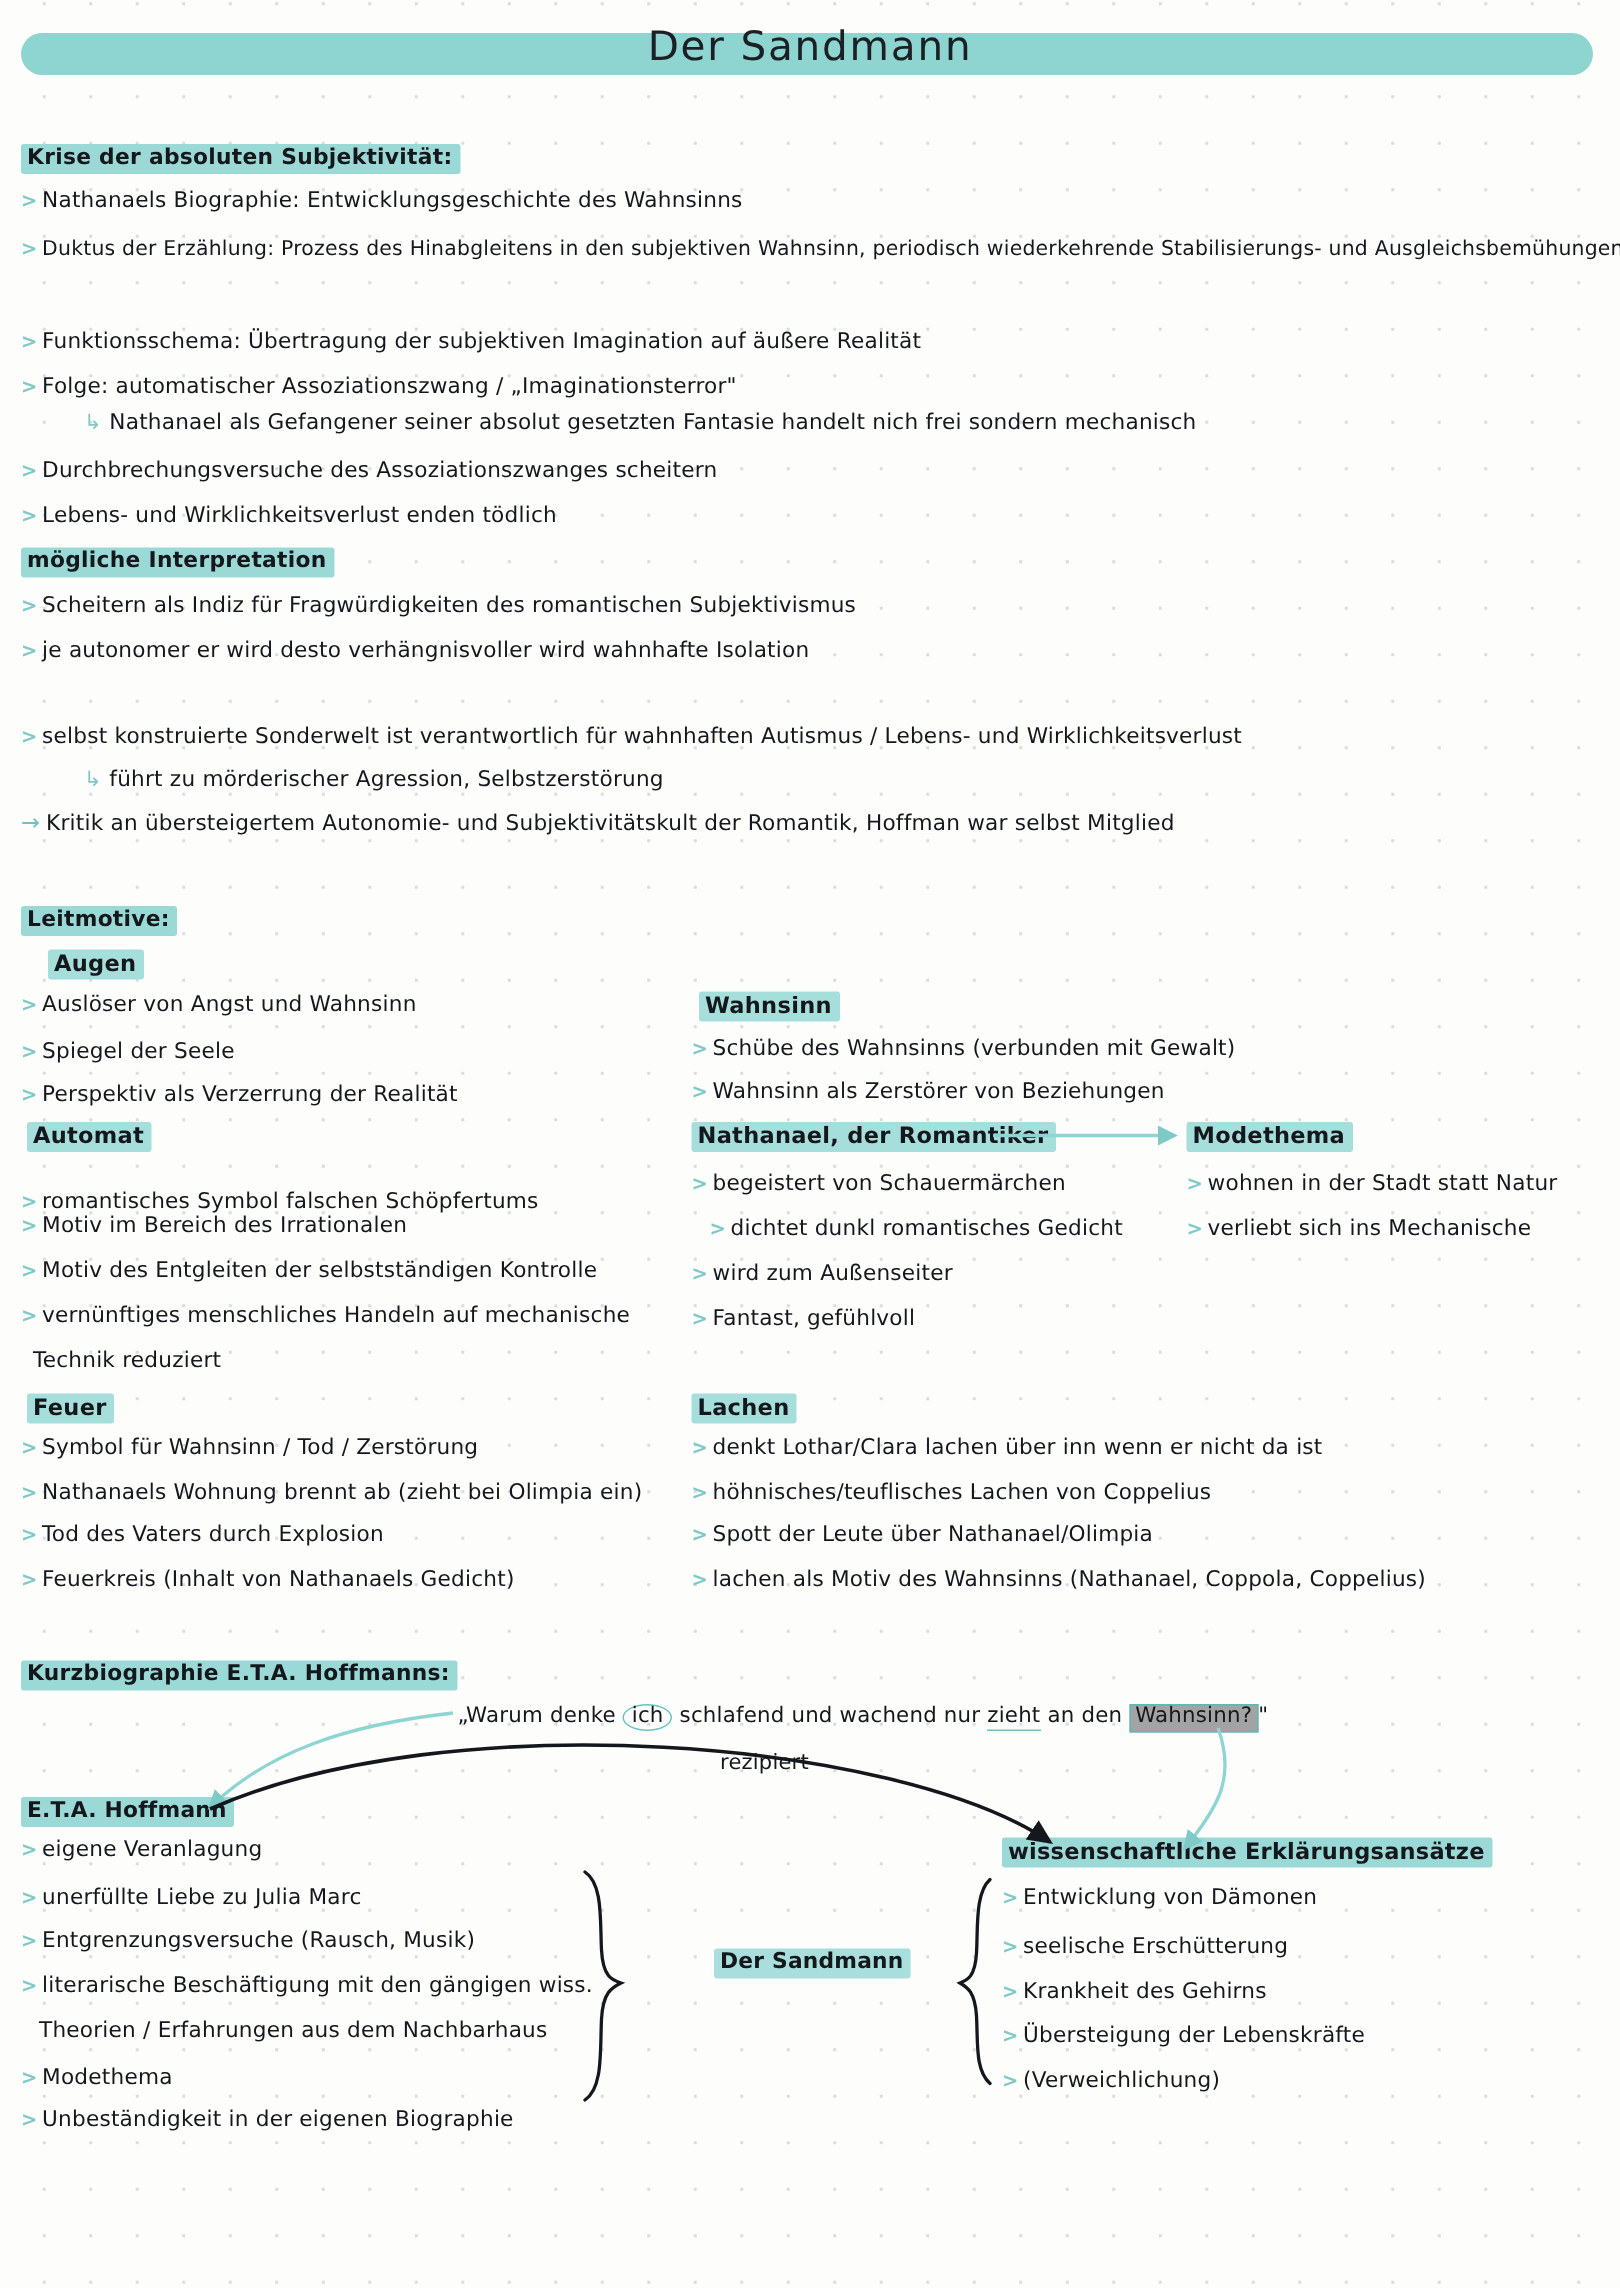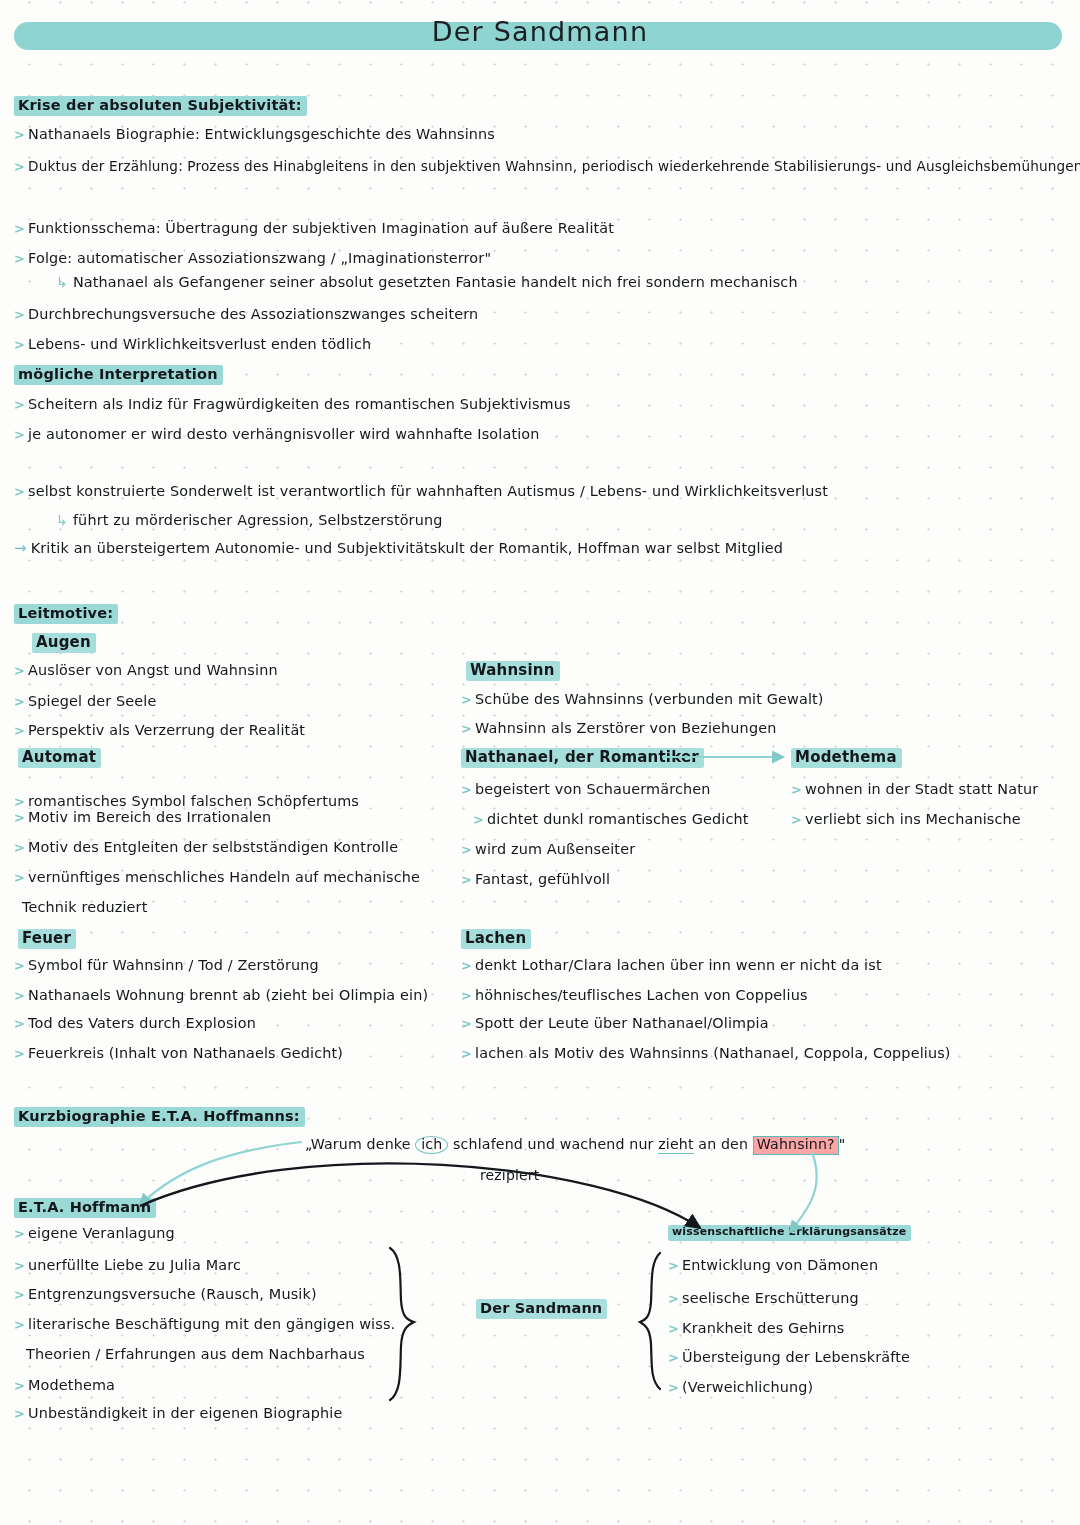--- a/index.html
+++ b/index.html
@@ -74,21 +74,21 @@
   .circled{
     display:inline-block;
     border:1.6px solid #6dc2bf;
     border-radius:50%;
     padding:0px 5px 1px 5px;
     line-height:1.05;
   }
   .boxed{
     display:inline-block;
     border:1.4px solid #5cb9b6;
-    background:#fca5a5;
+    background:#a3a3a3;
     padding:0 3px 1px 3px;
     text-align:right;
   }
   .uline{border-bottom:1.5px solid #6dc2bf;padding-bottom:1px;}
 
   
   svg.overlay{position:absolute;left:0;top:0;width:1080px;height:1525px;pointer-events:none;}
 </style>
 </head>
 <body>
@@ -263,21 +263,21 @@
     <span class="boxed">Wahnsinn?</span><span>"</span>
   </div>
 
   <div class="row" style="left:480px;top:1168px;font-size:14px;">
     <span>rezipiert</span>
   </div>
 
   <div class="row" style="left:14px;top:1198px;font-size:14.5px;font-weight:600;">
     <span class="hl" style="background:#9bd9d6;">E.T.A. Hoffmann</span>
   </div>
-  <div class="row" style="left:668px;top:1225px;font-size:11px;font-weight:600;">
+  <div class="row" style="left:668px;top:1225px;font-size:15px;font-weight:600;">
     <span class="hl" style="background:#9bd9d6;">wissenschaftliche Erklärungsansätze</span>
   </div>
 
   <div class="row" style="left:476px;top:1299px;font-size:14.5px;font-weight:600;">
     <span class="hl" style="background:#a8dedb;">Der Sandmann</span>
   </div>
 
   <div class="row" style="left:14px;top:1226px;">
     <span class="chev">&gt;</span><span>eigene Veranlagung</span>
   </div>

